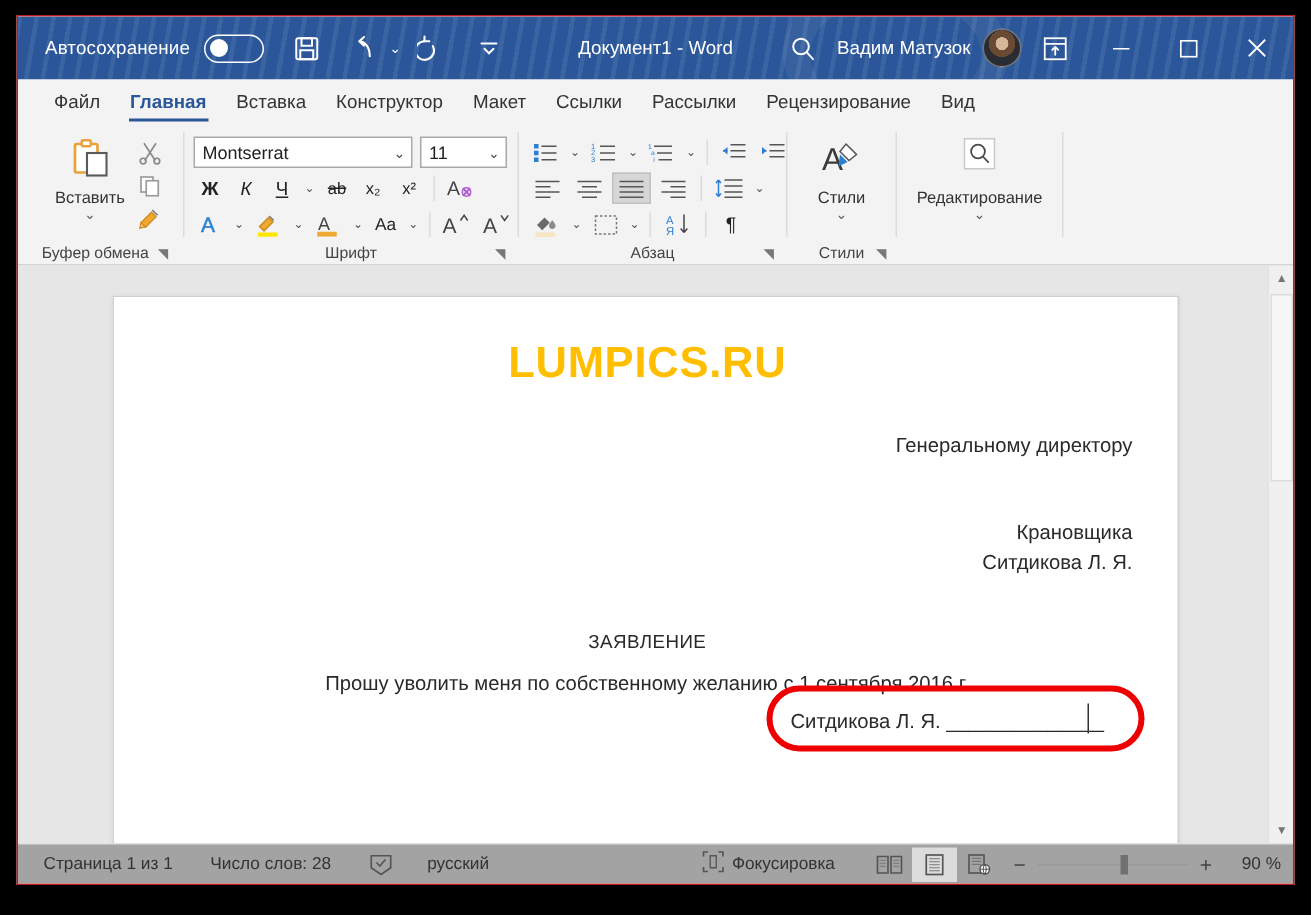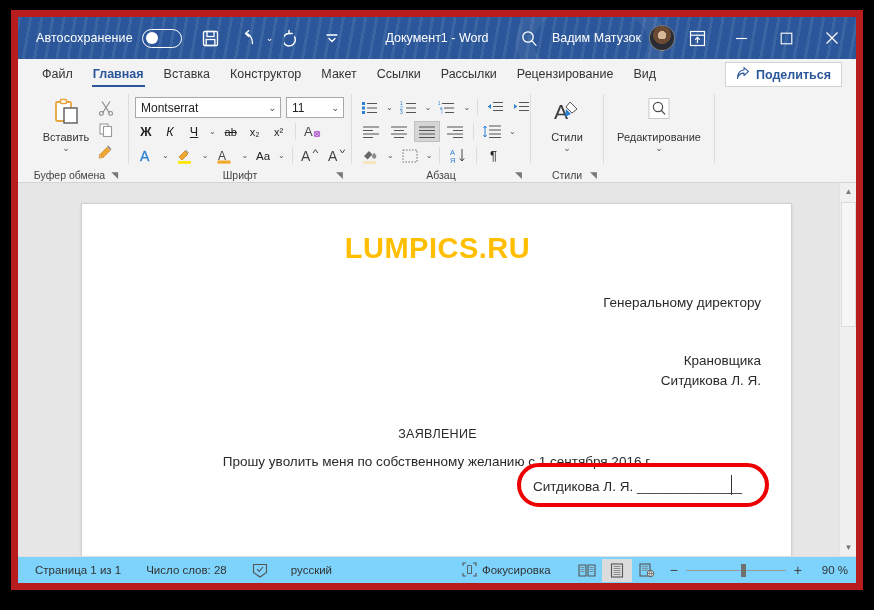--- a/index.html
+++ b/index.html
@@ -8,21 +8,21 @@
     width: 874px; height: 610px;
     background: #000000;
     font-family: "Liberation Sans", sans-serif;
     overflow: hidden;
   }
   #app {
     position: absolute;
     left: 11px; top: 10px;
     width: 852px; height: 580px;
     background: #f3f3f3;
-    border: 7px solid #b91c1c;
+    border: 1px solid #b91c1c;
     display: flex; flex-direction: column;
     overflow: hidden;
   }
 
   
   .titlebar {
     position: relative;
     height: 42px; flex: 0 0 42px;
     background: #2b579a;
     display: flex; align-items: center;
@@ -215,21 +215,21 @@
   .vs-up { position: absolute; top: 0; left: 0; }
   .vs-down { position: absolute; bottom: 0; left: 0; }
   .vs-thumb {
     position: absolute; left: 1px; top: 19px;
     width: 15px; height: 125px; background: #f6f6f6; border: 1px solid #dcdcdc;
   }
 
   
   .statusbar {
     height: 27px; flex: 0 0 27px;
-    background: #7dd3fc; border-top: 1px solid #e0e0e0;
+    background: #a3a3a3; border-top: 1px solid #e0e0e0;
     display: flex; align-items: center;
     font-size: 11.5px; color: #333;
     padding: 0 8px;
   }
   .sb-item { padding: 0 9px; display: flex; align-items: center; gap: 5px; height: 23px;}
   .sb-spacer { flex: 1; }
   .view-btn {
     width: 30px; height: 23px; display: flex; align-items: center; justify-content: center;
   }
   .view-btn.active { background: #dcdcdc; }
@@ -324,28 +324,20 @@
     <div class="tab">Файл</div>
     <div class="tab active">Главная</div>
     <div class="tab">Вставка</div>
     <div class="tab">Конструктор</div>
     <div class="tab">Макет</div>
     <div class="tab">Ссылки</div>
     <div class="tab">Рассылки</div>
     <div class="tab">Рецензирование</div>
     <div class="tab">Вид</div>
 
-    <div class="share-btn">
-      <span>
-        <svg width="14" height="13" viewBox="0 0 14 13">
-            <path d="M1.5 11.5c.8-4 3.6-5.4 6.5-5.4V8.6L12.5 4.3 8 .6v2.4C4 3.2 1.6 6.6 1.5 11.5z" fill="none" stroke="#2b579a" stroke-width="1.1" stroke-linejoin="round"></path>
-          </svg>
-      </span>
-      <span>Поделиться</span>
-    </div>
   </div>
 
   <div class="ribbon">
 
     <div class="grp" style="width:104px">
       <div class="grp-body">
         <div class="big-btn" style="margin-left:8px">
           <span>
             <svg width="30" height="30" viewBox="0 0 30 30">
               <rect x="5" y="5" width="15" height="19" rx="1.2" fill="#fff" stroke="#e8a33d" stroke-width="1.8"></rect>

